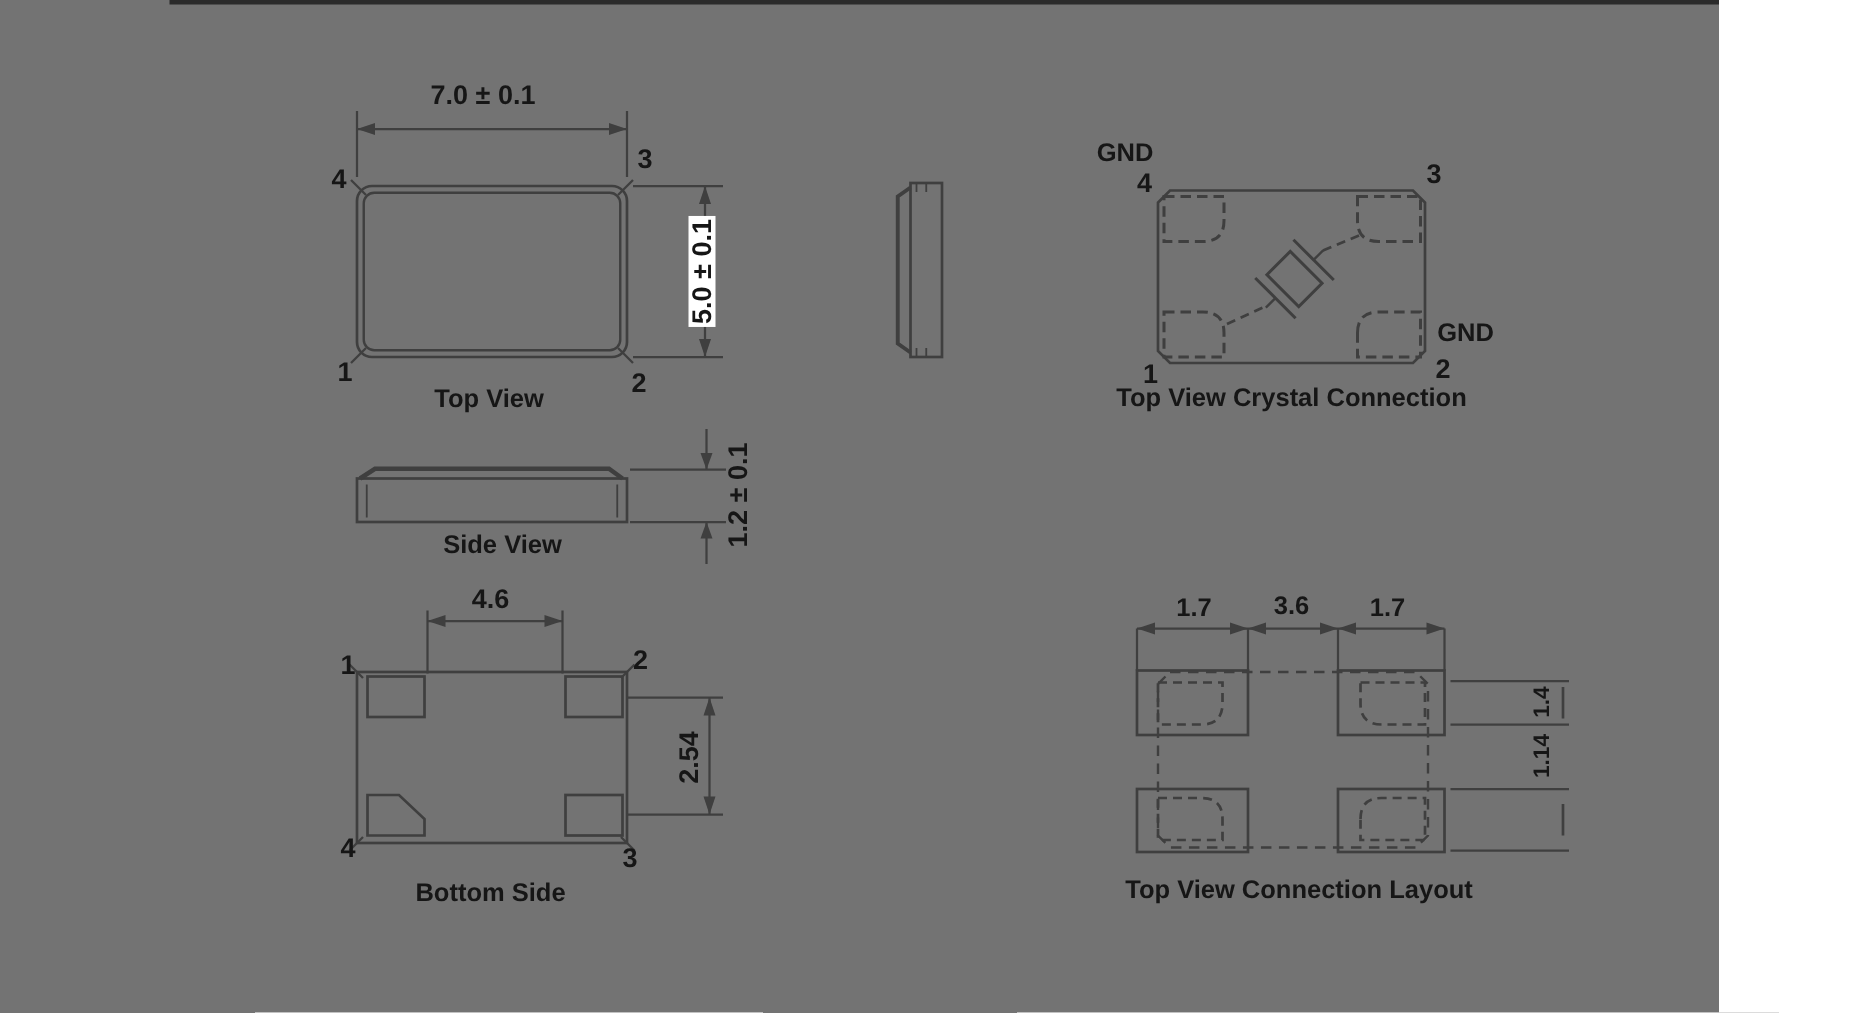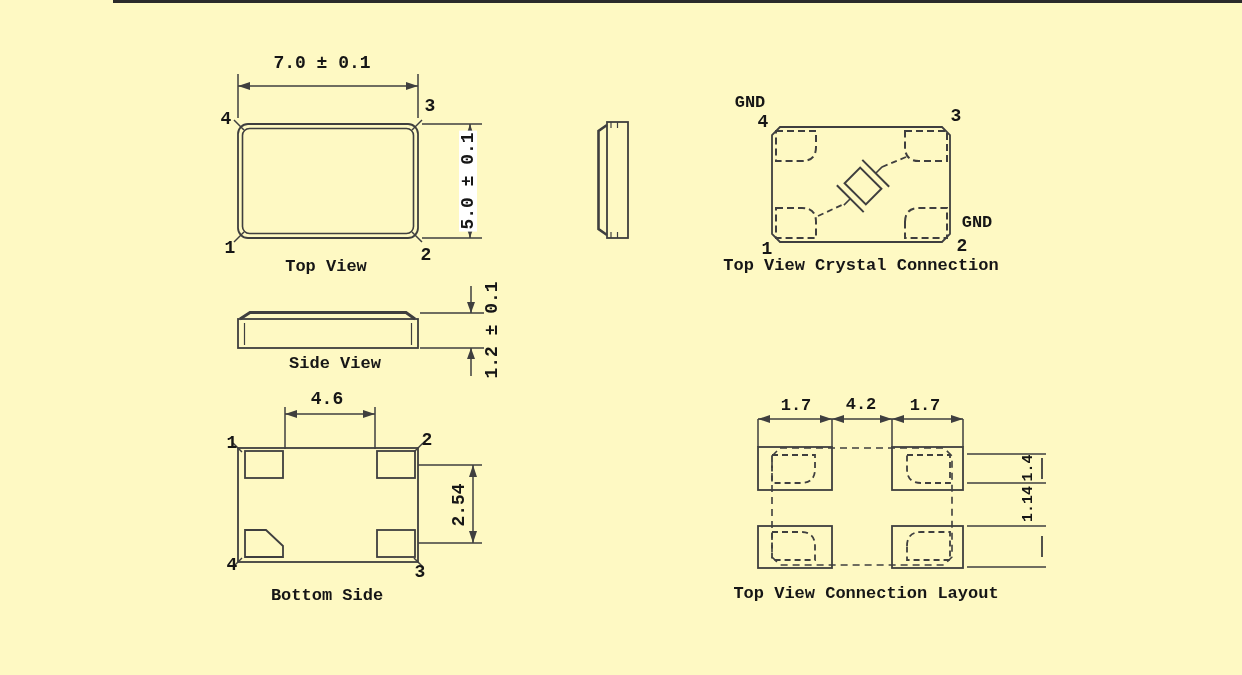--- a/index.html
+++ b/index.html
@@ -1,18 +1,18 @@
 <!DOCTYPE html>
 <html><head>
 <meta charset="utf-8">
 <style>
   html,body{margin:0;padding:0;background:#ffffff;}
   .canvas{
-    position:relative;width:1242px;height:675px;background:#fef9c3;overflow:hidden;
-    font-family:Liberation Mono, monospace;
+    position:relative;width:1146px;height:675px;background:#737373;overflow:hidden;
+    font-family:Liberation Sans, sans-serif;
   }
   .toprule{position:absolute;left:113px;top:0;width:1129px;height:3px;background:#2b2b2b;}
   .t{
     position:absolute;font-weight:bold;color:#161616;white-space:nowrap;
     transform:translate(-50%,-50%);line-height:1;letter-spacing:0;
   }
   .rot{transform:translate(-50%,-50%) rotate(-90deg);}
   .onln{background:#ffffff;padding:0 2px;}
   .fs15{font-size:15px}.fs17{font-size:17px}.fs18{font-size:18px}.fs19{font-size:17px}
   svg{position:absolute;left:0;top:0;}
@@ -180,18 +180,18 @@
 
   <span class="t fs17" style="left:750px;top:102px">GND</span>
   <span class="t fs18" style="left:763px;top:122px">4</span>
   <span class="t fs18" style="left:956px;top:116px">3</span>
   <span class="t fs18" style="left:767px;top:249px">1</span>
   <span class="t fs18" style="left:962px;top:246px">2</span>
   <span class="t fs17" style="left:977px;top:222px">GND</span>
   <span class="t fs19" style="left:861px;top:265px">Top View Crystal Connection</span>
 
   <span class="t fs17" style="left:796px;top:405px">1.7</span>
-  <span class="t fs17" style="left:861px;top:404px">4.2</span>
+  <span class="t fs17" style="left:861px;top:404px">3.6</span>
   <span class="t fs17" style="left:925px;top:405px">1.7</span>
   <span class="t rot fs15" style="left:1028px;top:468px">1.4</span>
   <span class="t rot fs15" style="left:1028px;top:504px">1.14</span>
   <span class="t fs19" style="left:866px;top:593px">Top View Connection Layout</span>
 </div>
 
 </body></html>

